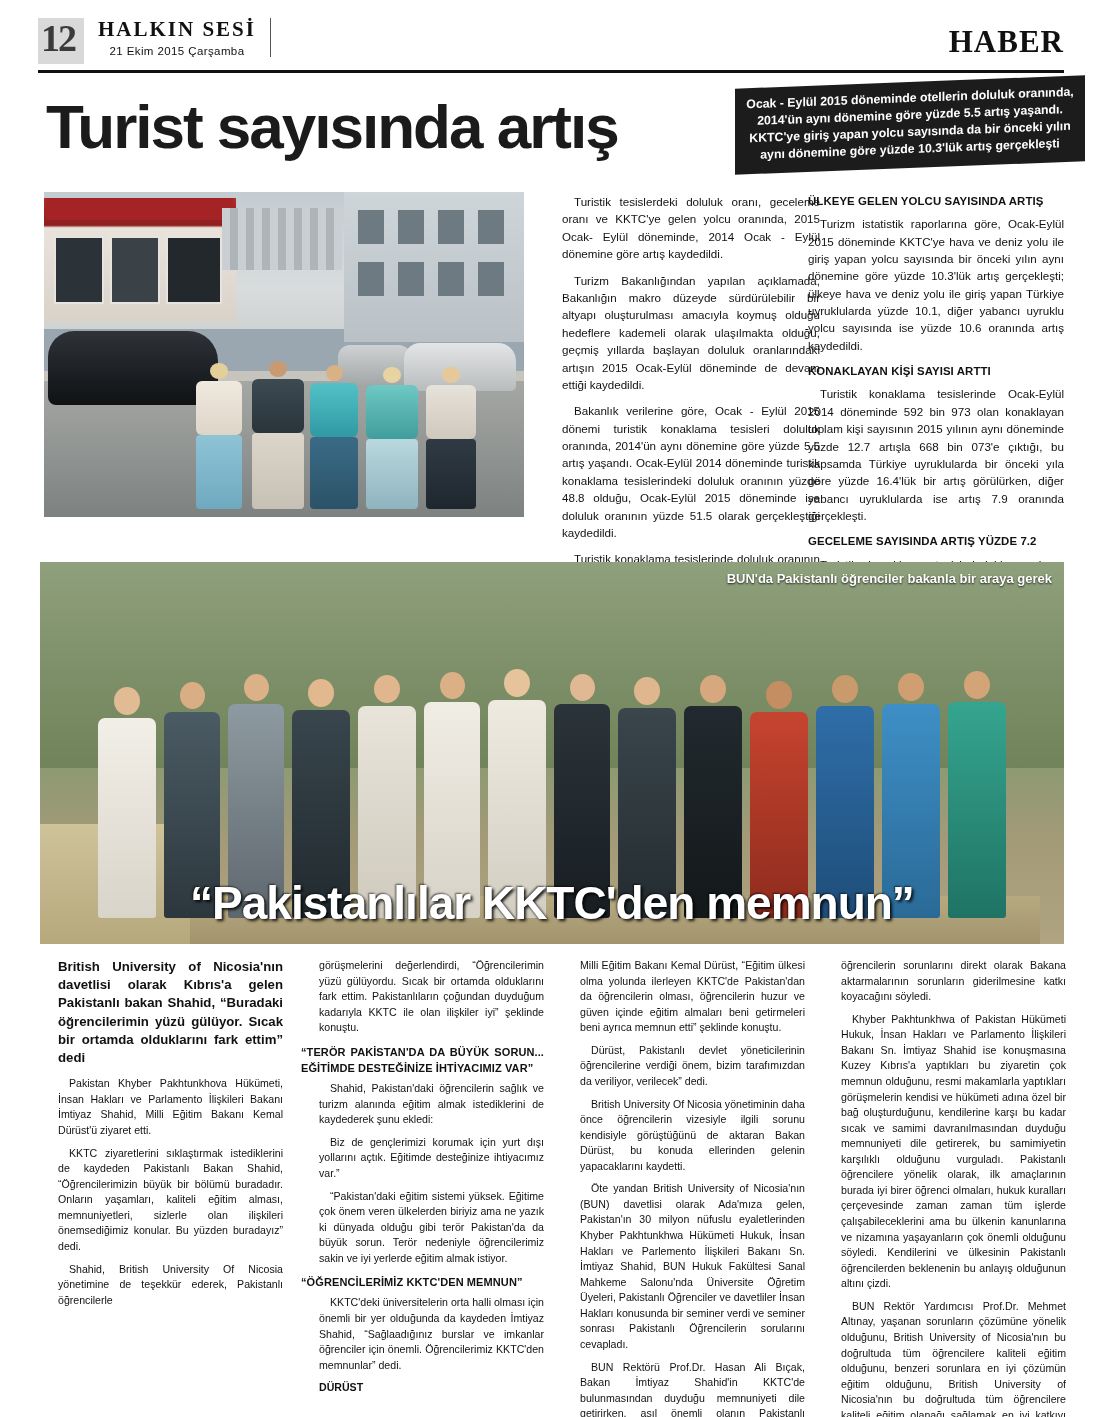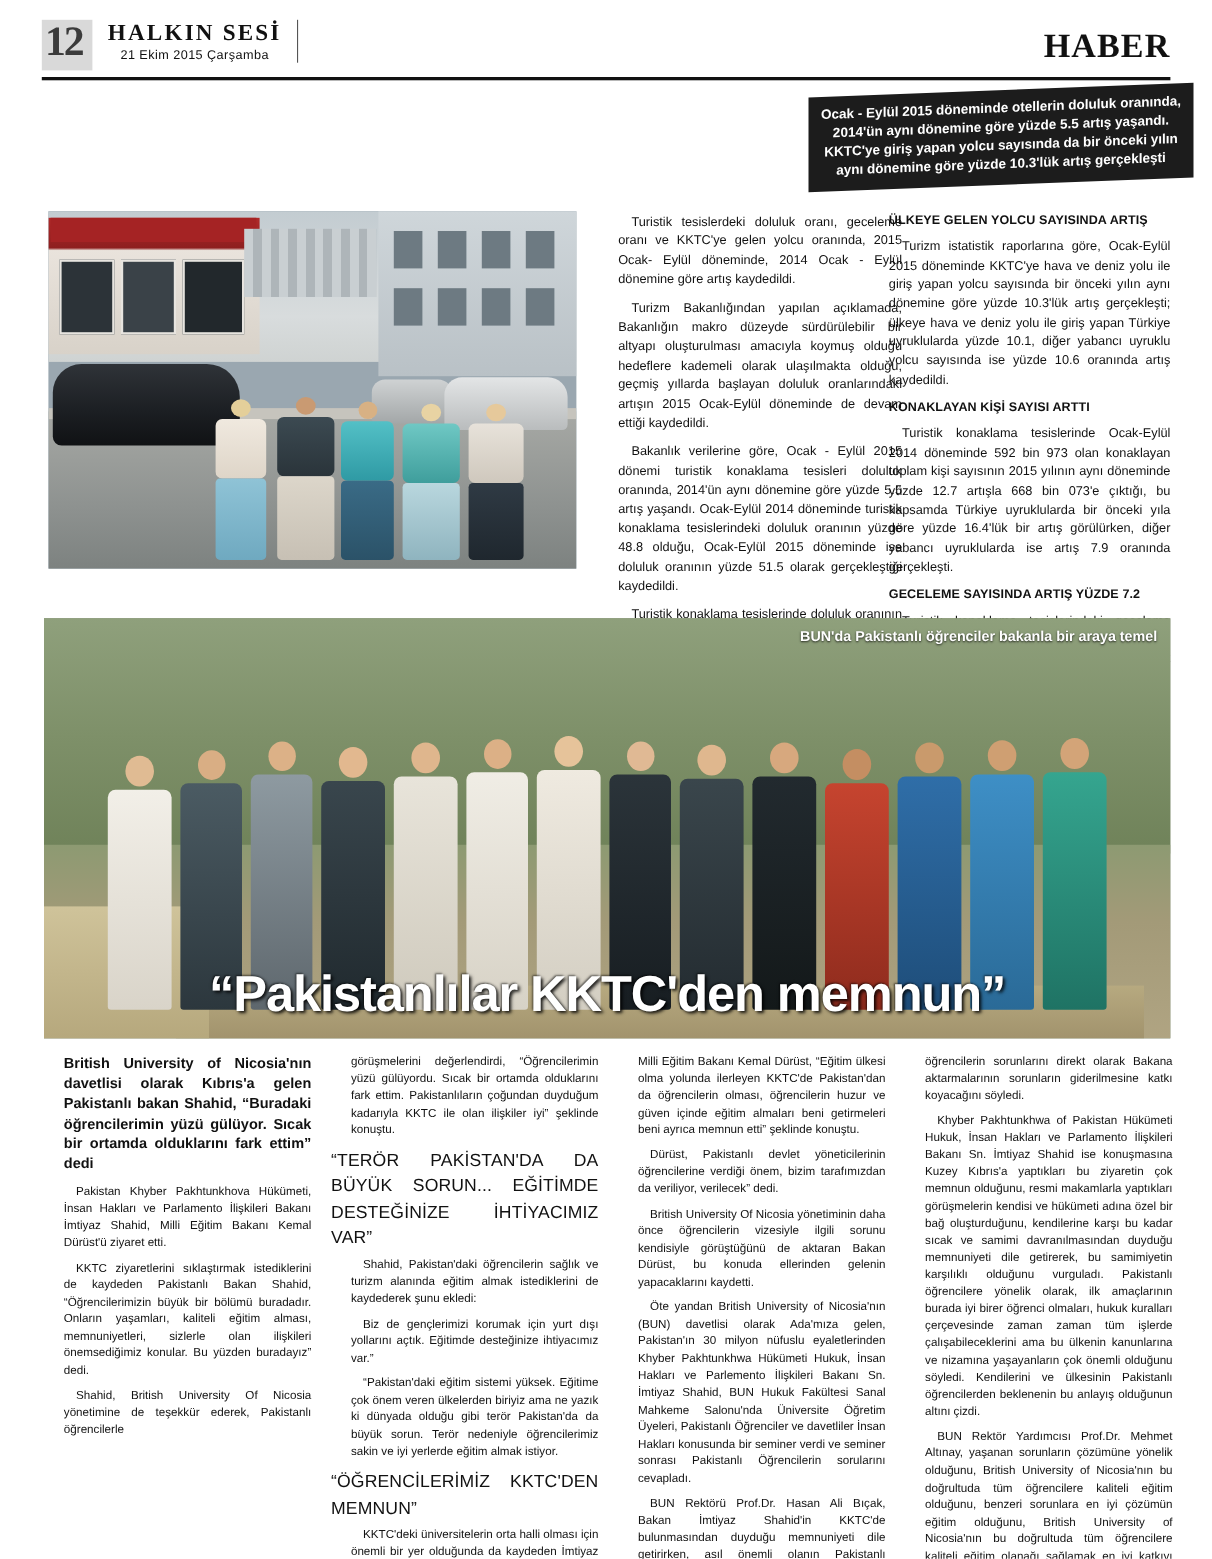--- a/index.html
+++ b/index.html
@@ -282,22 +282,22 @@
   .bcol p { margin: 0 0 7px 18px; text-indent: 11px; }
   .bcol p.noind { text-indent: 0; }
   .lede {
     font-weight: bold;
     font-size: 13.2px;
     line-height: 1.38;
     text-indent: 0 !important;
     margin-bottom: 9px !important;
   }
   .bsub {
-    font-weight: normal;
-    font-size: 16px;
+    font-weight: bold;
+    font-size: 11px;
     text-indent: 0 !important;
     margin: 8px 0 5px 0 !important;
     letter-spacing: 0.1px;
   }
   .sign {
     font-weight: bold;
     font-size: 10.6px;
     text-indent: 0 !important;
   }
 </style>
@@ -310,20 +310,21 @@
     <div class="page-number-box">
       <span class="num">12</span>
     </div>
     <div class="masthead-center">
       <div class="paper-name">HALKIN SESİ</div>
       <div class="paper-date">21 Ekim 2015 Çarşamba</div>
     </div>
     <div class="section-label">HABER</div>
   </div>
 
+  <div class="headline">Turist sayısında artış</div>
 
   <div class="kicker-box">
     <p>Ocak - Eylül 2015 döneminde otellerin doluluk oranında, 2014'ün aynı dönemine göre yüzde 5.5 artış yaşandı. KKTC'ye giriş yapan yolcu sayısında da bir önceki yılın aynı dönemine göre yüzde 10.3'lük artış gerçekleşti</p>
   </div>
 
   <div class="top-photo">
     <div class="tp-sky"></div>
     <div class="tp-bldg">
       <div class="tp-bldg-win" style="left:14px;top:18px;"></div>
       <div class="tp-bldg-win" style="left:54px;top:18px;"></div>
@@ -445,21 +446,21 @@
     </div>
     <div class="bp-person" style="left:842px;width:58px;">
       <div class="bp-head" style="width:26px;height:28px;margin:0 auto 3px;background:#cf9f72;"></div>
       <div class="bp-body" style="height:214px;background:linear-gradient(180deg,#3e8fc6,#2a6a97);"></div>
     </div>
     <div class="bp-person" style="left:908px;width:58px;">
       <div class="bp-head" style="width:26px;height:28px;margin:0 auto 3px;background:#d3a478;"></div>
       <div class="bp-body" style="height:216px;background:linear-gradient(180deg,#35a58f,#1f7364);"></div>
     </div>
 
-    <div class="photo-caption-dark">BUN'da Pakistanlı öğrenciler bakanla bir araya temel</div>
+    <div class="photo-caption-dark">BUN'da Pakistanlı öğrenciler bakanla bir araya gerek</div>
     <div class="big-photo-title">“Pakistanlılar KKTC'den memnun”</div>
   </div>
 
   <div class="bottom">
 
     <div class="bcol">
       <p class="lede">British University of Nicosia'nın davetlisi olarak Kıbrıs'a gelen Pakistanlı bakan Shahid, “Buradaki öğrencilerimin yüzü gülüyor. Sıcak bir ortamda olduklarını fark ettim” dedi</p>
       <p>Pakistan Khyber Pakhtunkhova Hükümeti, İnsan Hakları ve Parlamento İlişkileri Bakanı İmtiyaz Shahid, Milli Eğitim Bakanı Kemal Dürüst'ü ziyaret etti.</p>
       <p>KKTC ziyaretlerini sıklaştırmak istediklerini de kaydeden Pakistanlı Bakan Shahid, “Öğrencilerimizin büyük bir bölümü buradadır. Onların yaşamları, kaliteli eğitim alması, memnuniyetleri, sizlerle olan ilişkileri önemsediğimiz konular. Bu yüzden buradayız” dedi.</p>
       <p>Shahid, British University Of Nicosia yönetimine de teşekkür ederek, Pakistanlı öğrencilerle</p>

